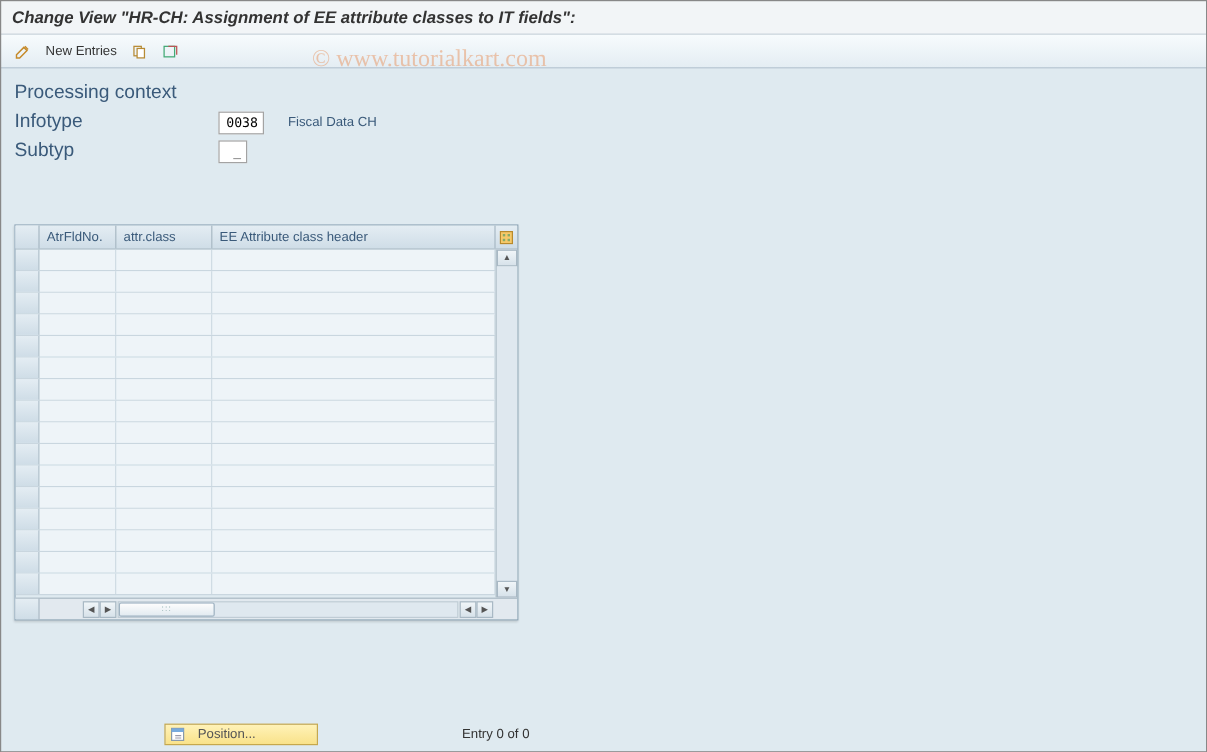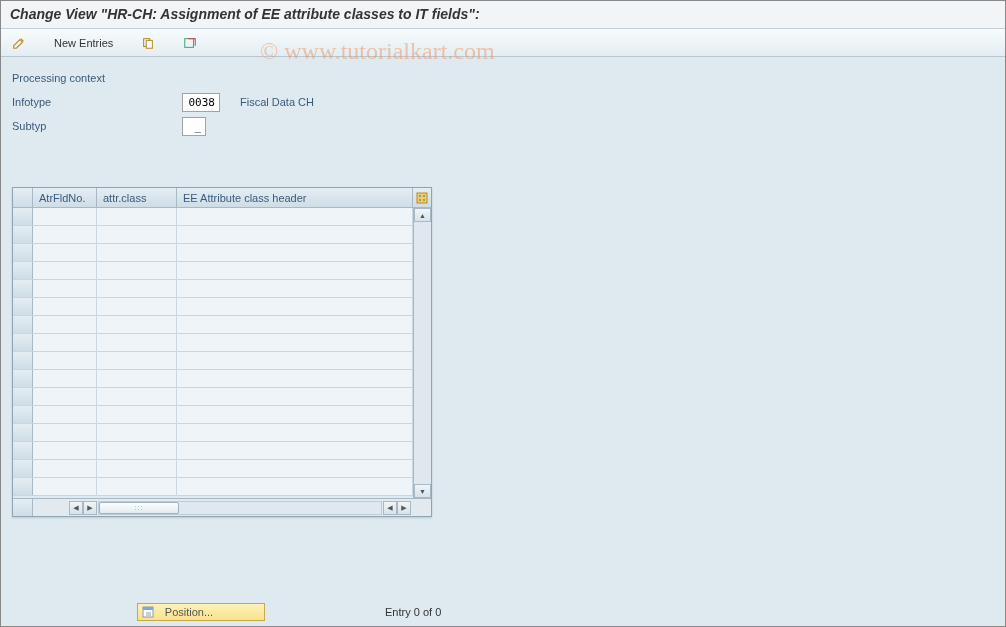--- a/index.html
+++ b/index.html
@@ -20,21 +20,21 @@
       font-size: 14px;
       border-bottom: 1px solid #c3ced6;
       color: #333;
     }
     .toolbar {
       background: linear-gradient(#f7fbfd, #e4edf3);
       padding: 3px 8px;
       border-bottom: 1px solid #b7c6d1;
       display: flex;
       align-items: center;
-      gap: 20px;
+      gap: 4px;
       height: 28px;
     }
     .toolbar-btn {
       display: inline-flex;
       align-items: center;
       gap: 4px;
       padding: 2px 4px;
       cursor: pointer;
       font-size: 11px;
       color: #333;
@@ -43,21 +43,21 @@
     .content-area { padding: 10px 12px; }
     .form-row {
       display: flex;
       align-items: center;
       height: 22px;
       margin-bottom: 2px;
     }
     .form-label {
       width: 170px;
       color: #3a5a7a;
-      font-size: 11px;
+      font-size: 16px;
     }
     .form-display {
       border: 1px solid #a8b8c4;
       background: #e9f1f6;
       padding: 2px 6px;
       width: 230px;
       font-size: 11px;
       color: #3a5a7a;
     }
     .form-input {
@@ -229,21 +229,21 @@
     .entry-text {
       margin-left: 120px;
       font-size: 11px;
       color: #333;
     }
     .watermark {
       position: absolute;
       top: 38px;
       left: 260px;
       color: rgba(232, 154, 108, 0.55);
-      font-size: 24px;
+      font-size: 20px;
       font-family: Georgia, serif;
       pointer-events: none;
     }
     .border-frame{
       border:1px solid #888;
       width:1006px;
       height:627px;
       position:absolute;
       top:0; left:0;
       pointer-events:none;

